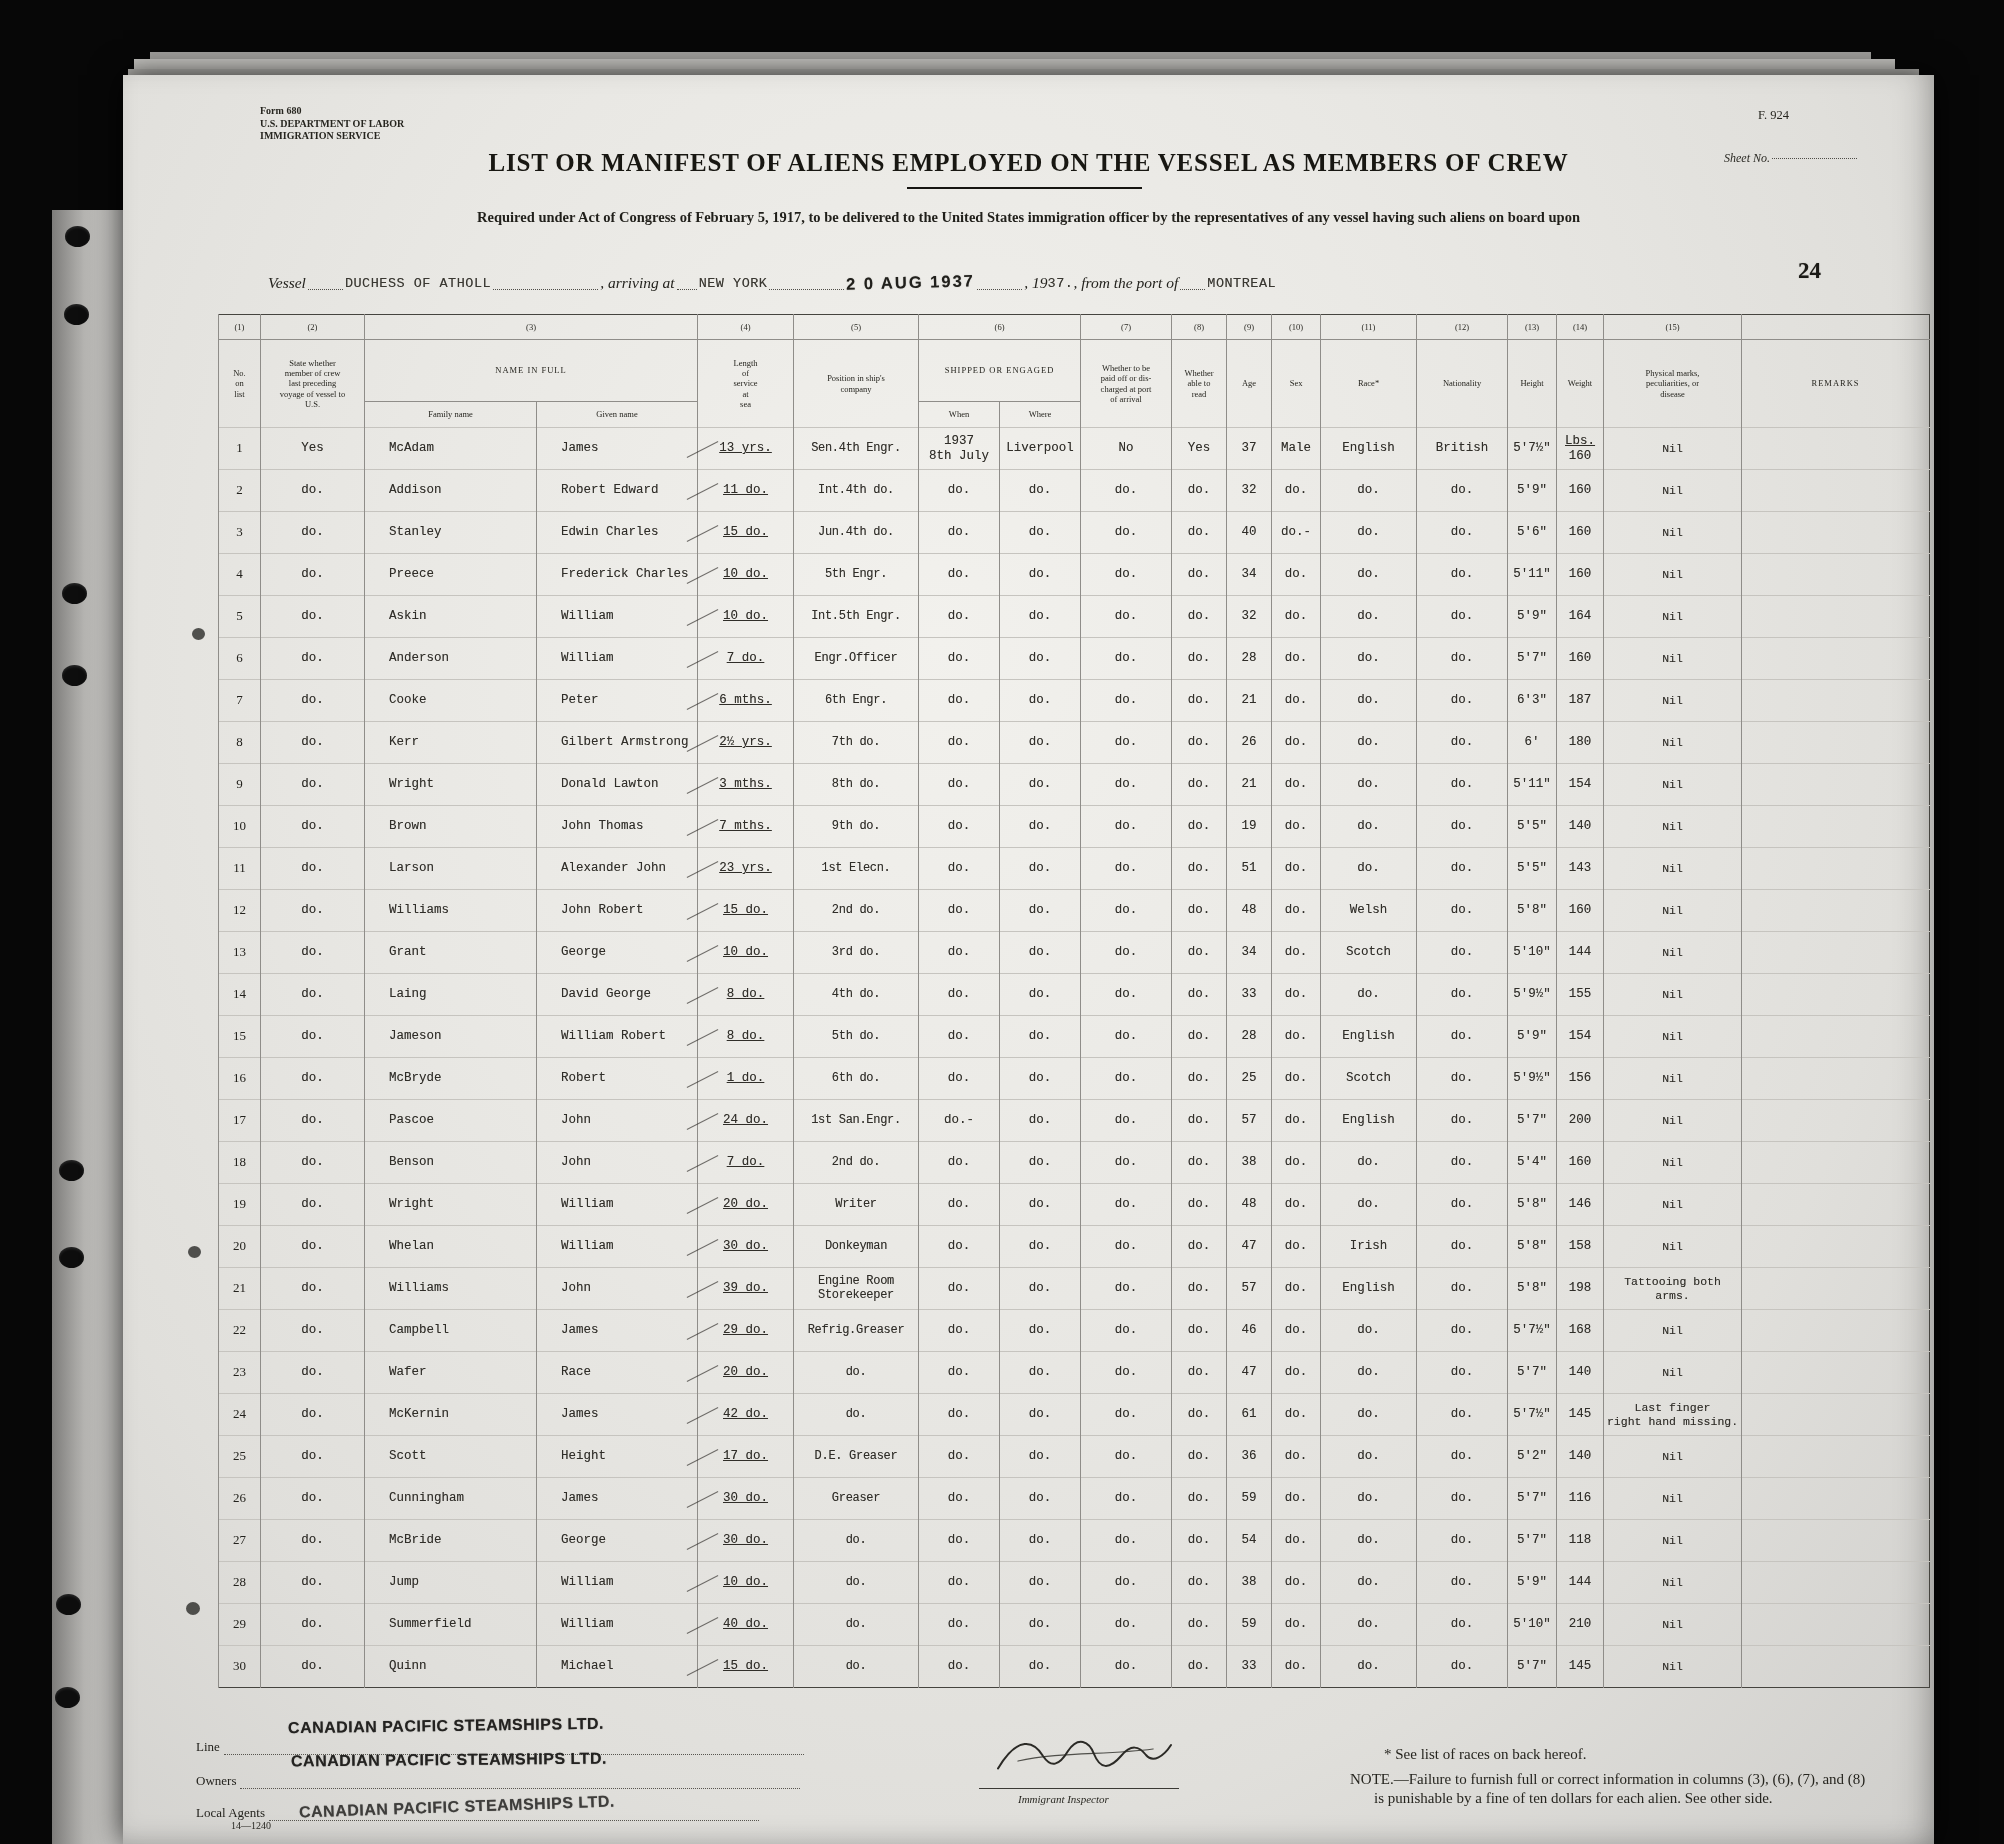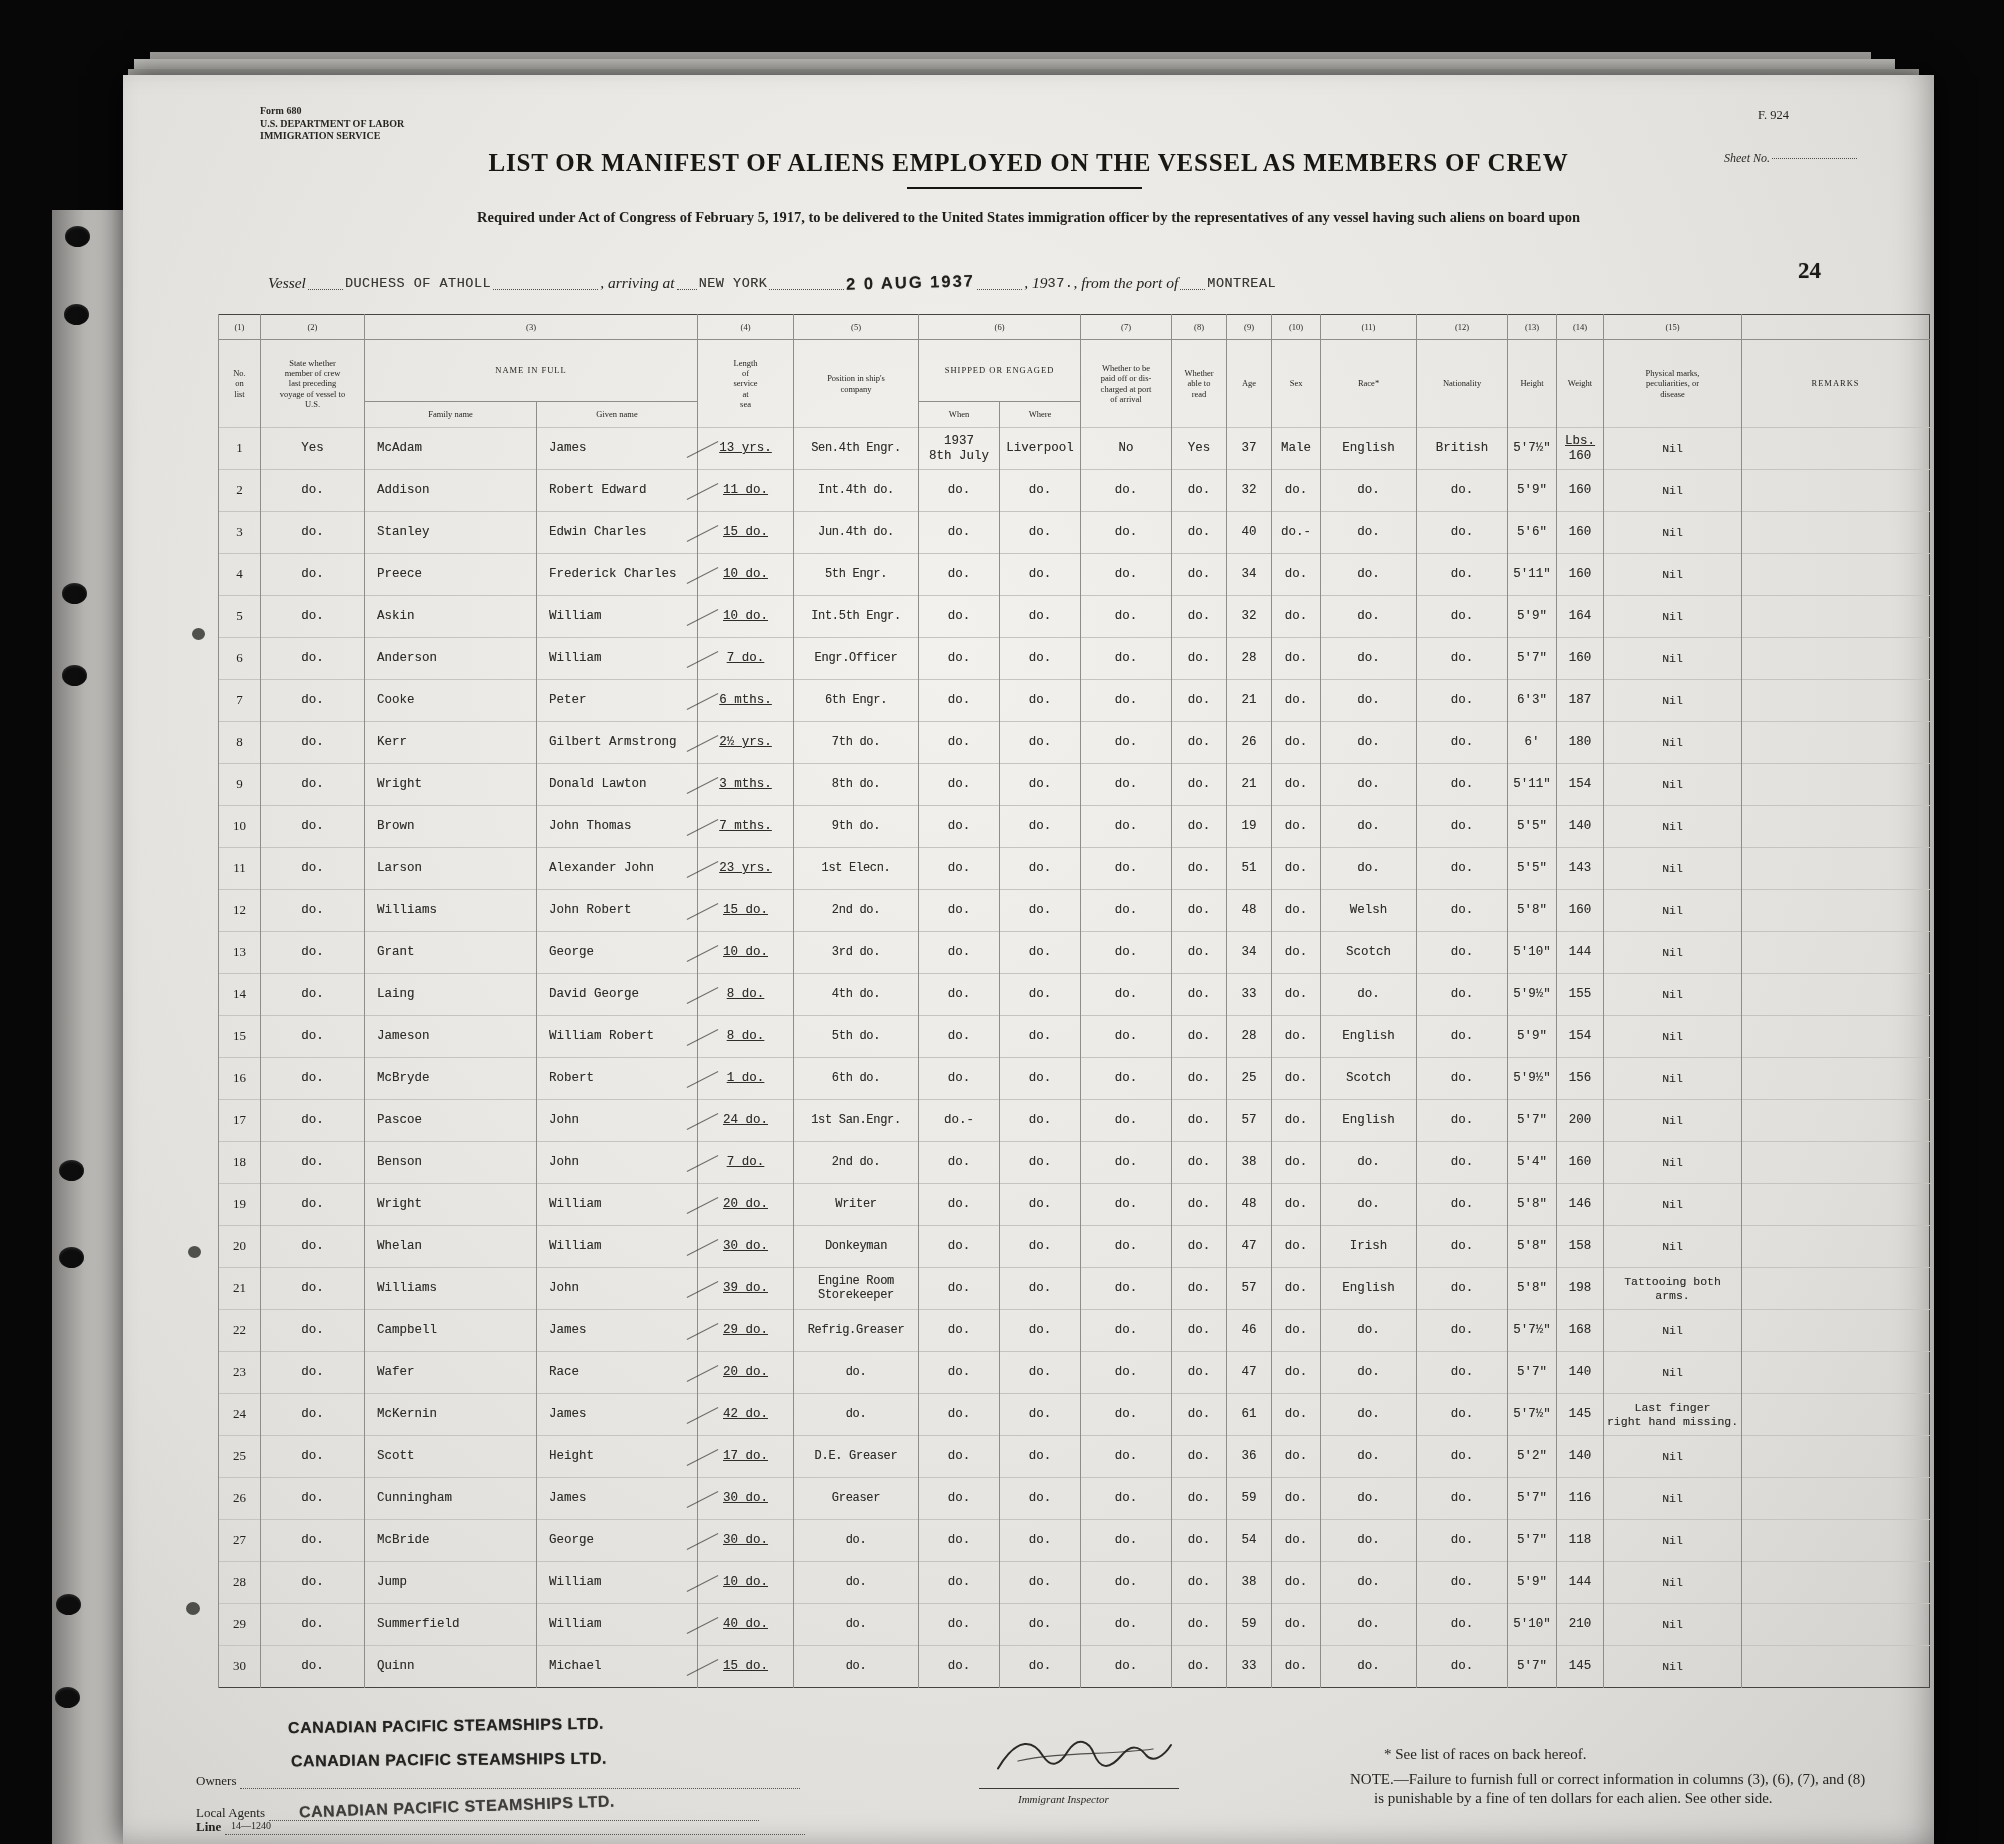--- a/index.html
+++ b/index.html
@@ -66,21 +66,21 @@
   .labels th{height:59px;}
   .subs th{height:23px;}
   .group{font-size:10px;letter-spacing:1px;border-bottom:0.5px solid #8f8d89;}
   .remarks-h{font-size:10px;letter-spacing:1px;}
   .manifest tbody td{
     height:41px;font-family:"Liberation Mono", monospace;font-size:12.5px;color:#302e29;
     text-align:center;vertical-align:middle;border-top:0.5px solid #c6c4bf;
     padding:0 2px;line-height:1.15;text-shadow:0 0 0.5px rgba(45,43,38,.4);
   }
   .manifest tbody td.c0{font-family:"Liberation Serif", serif;font-size:13px;color:#23221d;text-shadow:none;}
-  .manifest tbody td.c2,.manifest tbody td.c3{text-align:left;padding-left:12px;}
+  .manifest tbody td.c2,.manifest tbody td.c3{text-align:left;padding-left:24px;}
   .manifest tbody td.c5{font-size:12px;letter-spacing:-0.3px;}
   .manifest tbody td.c16{font-size:11.5px;}
   .manifest tbody td.c4{position:relative;text-decoration:underline;}
   .manifest tbody td.c4::before{
     content:"";position:absolute;left:-13px;top:52%;width:35px;height:1px;
     background:rgba(44,42,38,.65);transform:rotate(-27deg);
   }
   
   .f-row{font-size:13px;color:#24231e;white-space:nowrap;}
   .f-lead{display:inline-block;border-bottom:1px dotted #57554f;height:1em;vertical-align:bottom;margin-left:4px;}
@@ -846,21 +846,21 @@
             <td class="c13">do.</td>
             <td class="c14">5'7"</td>
             <td class="c15">145</td>
             <td class="c16">Nil</td>
             <td class="c17"></td>
           </tr>
         </tbody>
     </table>
   </div>
 
-  <div class="abs f-row" style="left:73px;top:1744px;font-weight:bold;">
+  <div class="abs f-row" style="left:73px;top:1664px;">
     <span>Line</span><span class="f-lead" style="width:580px;"></span>
   </div>
   <div class="abs f-row" style="left:73px;top:1698px;">
     <span>Owners</span><span class="f-lead" style="width:560px;"></span>
   </div>
   <div class="abs f-row" style="left:73px;top:1730px;">
     <span>Local Agents</span><span class="f-lead" style="width:490px;"></span>
   </div>
 
   <div class="abs stamp" style="left:165px;top:1642px;transform:rotate(-0.8deg);">CANADIAN PACIFIC STEAMSHIPS LTD.</div>

